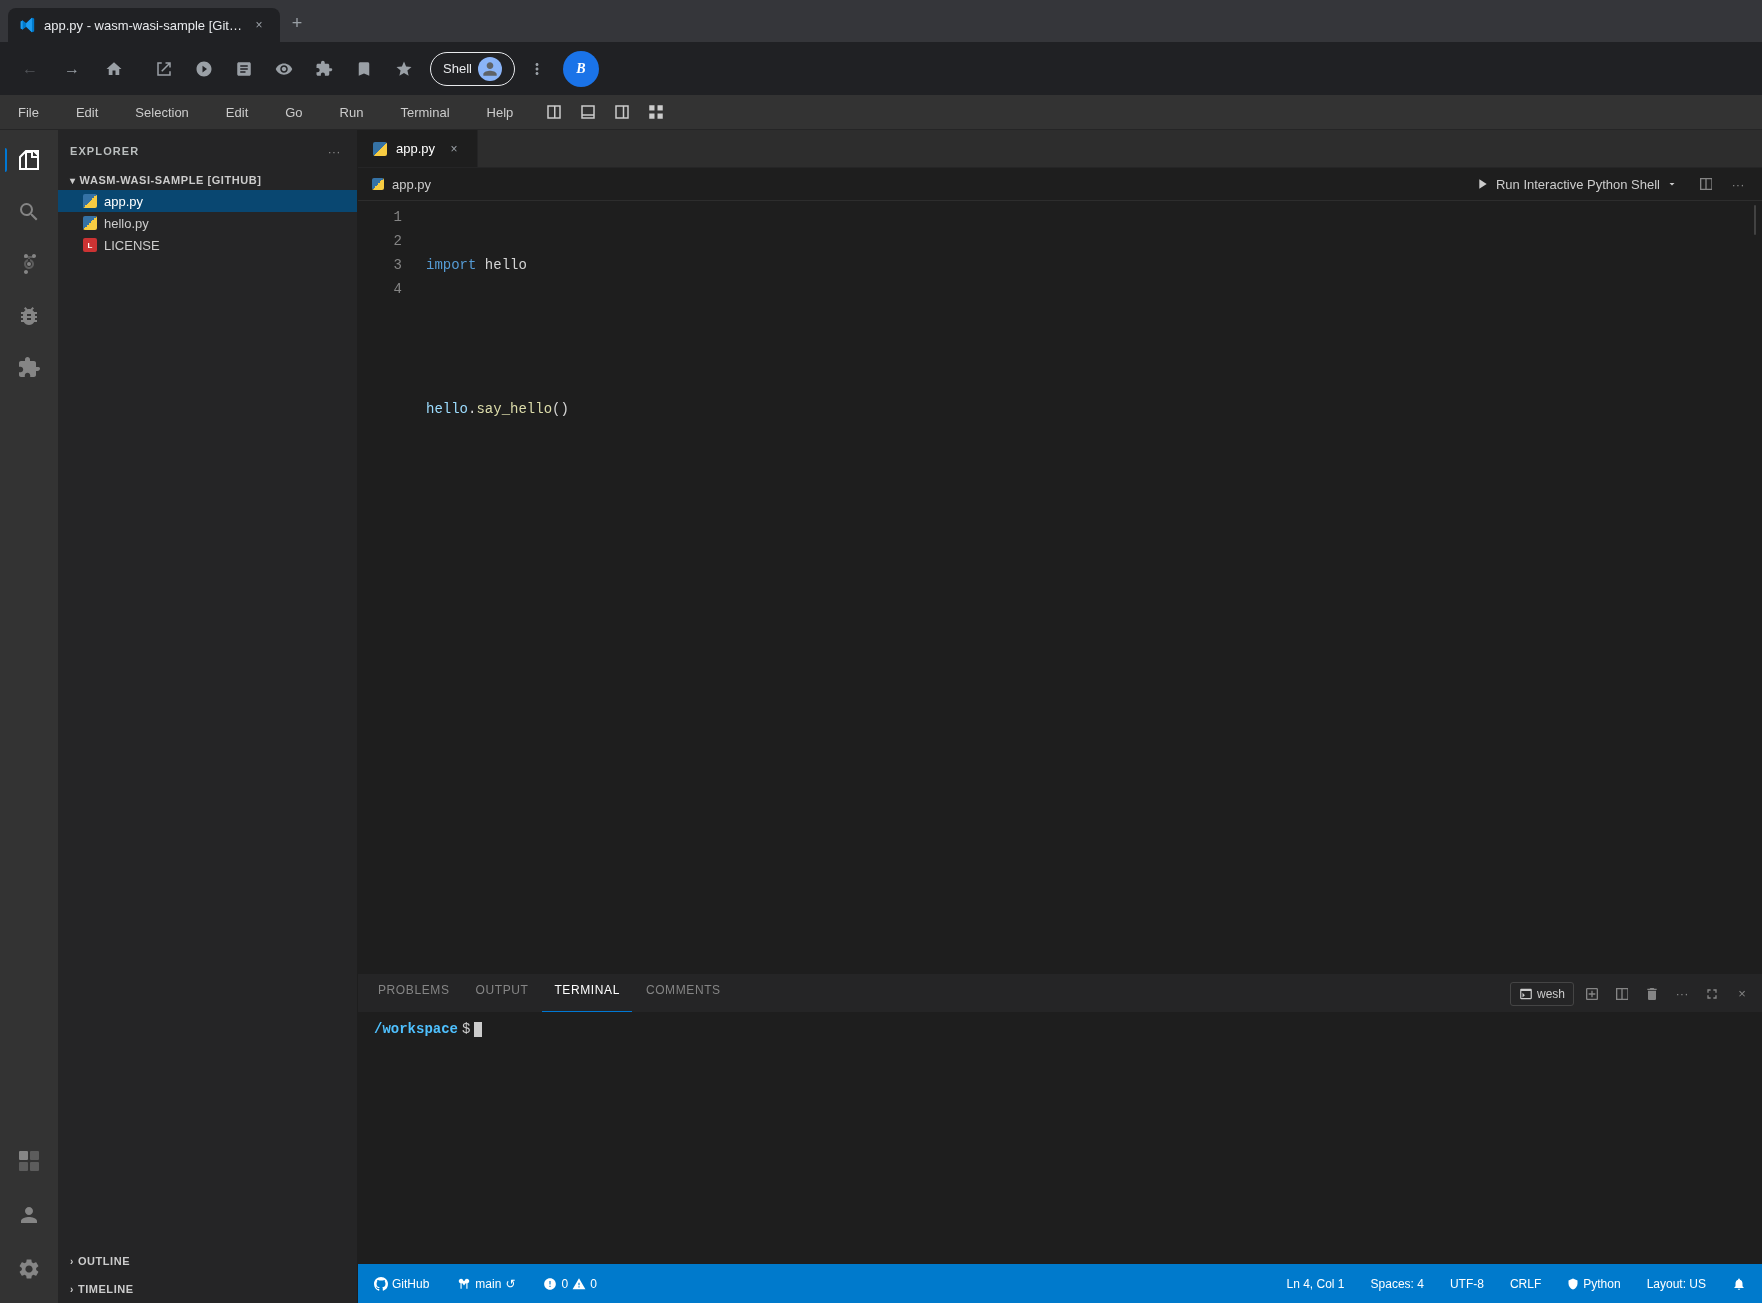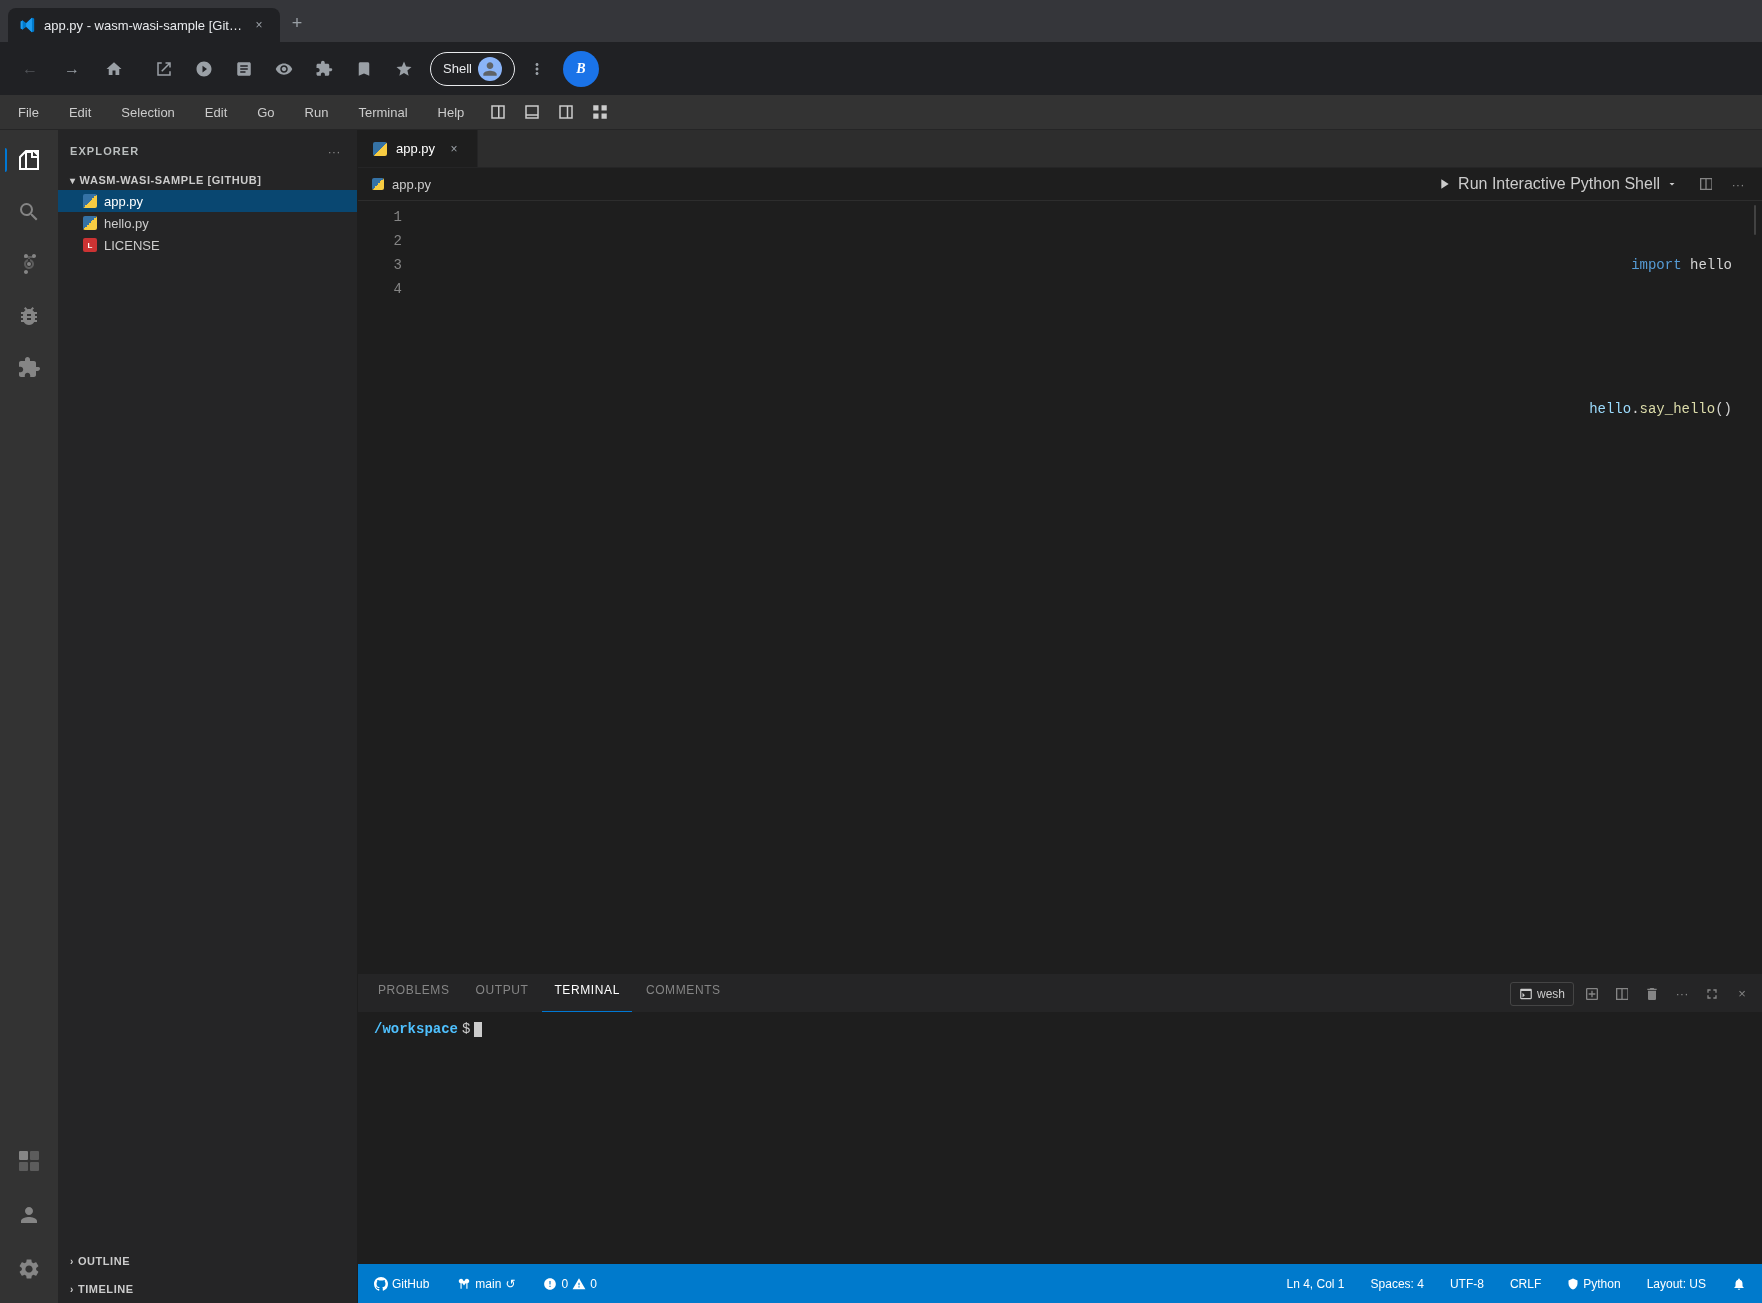--- a/index.html
+++ b/index.html
@@ -17,21 +17,21 @@
     .address-bar { flex: 1; height: 36px; background: #35363a; border-radius: 18px; display: flex; align-items: center; padding: 0 16px; gap: 8px; color: #e8eaed; font-size: 14px; }
     .address-bar .lock-icon { color: #9aa0a6; font-size: 14px; }
     .browser-actions { display: flex; align-items: center; gap: 4px; margin-left: 8px; }
     .browser-action-btn { width: 36px; height: 36px; display: flex; align-items: center; justify-content: center; border-radius: 50%; cursor: pointer; color: #9aa0a6; font-size: 16px; }
     .profile-btn { display: flex; align-items: center; gap: 6px; padding: 4px 12px; border: 1.5px solid #e8eaed; border-radius: 20px; cursor: pointer; color: #e8eaed; font-size: 13px; font-weight: 500; margin-left: 4px; }
     .profile-avatar { width: 24px; height: 24px; border-radius: 50%; background: #8ab4f8; display: flex; align-items: center; justify-content: center; overflow: hidden; }
     .copilot-btn { width: 36px; height: 36px; display: flex; align-items: center; justify-content: center; border-radius: 50%; cursor: pointer; background: #1a73e8; color: white; font-size: 14px; font-weight: bold; margin-left: 4px; }
 
     
     .vscode-app { display: flex; flex-direction: column; height: calc(1303px - 95px); background: #1e1e1e; }
-    .vscode-menubar { height: 35px; background: #333333; display: flex; align-items: center; padding: 4px 8px; gap: 10px; border-bottom: 1px solid #252526; }
+    .vscode-menubar { height: 35px; background: #333333; display: flex; align-items: center; padding: 4px 8px; gap: 17px; border-bottom: 1px solid #252526; }
     .menu-item { padding: 4px 10px; border-radius: 4px; cursor: pointer; color: #cccccc; font-size: 13px; }
     .vscode-title { flex: 1; text-align: center; color: #cccccc; font-size: 12px; }
     .menubar-right { display: flex; gap: 6px; align-items: center; }
     .layout-btn { width: 28px; height: 28px; display: flex; align-items: center; justify-content: center; cursor: pointer; color: #cccccc; border-radius: 3px; }
 
     
     .vscode-main { display: flex; flex: 1; overflow: hidden; }
     .activity-bar { width: 58px; background: #333333; display: flex; flex-direction: column; align-items: center; padding-top: 4px; flex-shrink: 0; }
     .activity-item { width: 48px; height: 48px; display: flex; align-items: center; justify-content: center; cursor: pointer; color: #858585; border-radius: 8px; margin: 2px 0; position: relative; }
     .activity-item.active { color: #ffffff; }
@@ -55,28 +55,28 @@
     .py-icon { width: 14px; height: 14px; border-radius: 2px; background: linear-gradient(135deg, #3572A5 50%, #f7cc42 50%); }
     .license-icon { width: 14px; height: 14px; background: #cc3333; border-radius: 2px; display: flex; align-items: center; justify-content: center; font-size: 8px; color: white; font-weight: bold; }
 
     
     .editor-area { flex: 1; display: flex; flex-direction: column; background: #1e1e1e; overflow: hidden; }
     .editor-tabs { height: 38px; background: #2d2d2d; display: flex; align-items: flex-end; border-bottom: 1px solid #252526; }
     .editor-tab { display: flex; align-items: center; gap: 8px; padding: 8px 14px; background: #1e1e1e; height: 38px; cursor: pointer; color: #ffffff; font-size: 13px; border-right: 1px solid #252526; border-top: 1px solid #0078d4; min-width: 120px; }
     .editor-tab .tab-close { margin-left: auto; width: 18px; height: 18px; display: flex; align-items: center; justify-content: center; border-radius: 3px; color: #9aa0a6; font-size: 12px; cursor: pointer; }
     .tab-spacer { flex: 1; }
     .breadcrumb-bar { display: flex; align-items: center; padding: 4px 16px; background: #1e1e1e; color: #cccccc; font-size: 13px; gap: 6px; border-bottom: 1px solid #2d2d2d; }
-    .run-interactive-btn { display: flex; align-items: center; gap: 6px; color: #cccccc; font-size: 16px; cursor: pointer; padding: 3px 8px; border-radius: 3px; }
+    .run-interactive-btn { display: flex; align-items: center; gap: 6px; color: #cccccc; font-size: 13px; cursor: pointer; padding: 3px 8px; border-radius: 3px; }
     .toolbar-icon { width: 24px; height: 24px; display: flex; align-items: center; justify-content: center; cursor: pointer; color: #858585; border-radius: 3px; }
 
     
     .code-editor { flex: 1; display: flex; overflow: hidden; background: #1e1e1e; position: relative; }
     .line-numbers { width: 52px; padding: 0 8px; text-align: right; color: #858585; font-family: 'Consolas', 'Courier New', monospace; font-size: 14px; line-height: 24px; user-select: none; flex-shrink: 0; padding-top: 4px; }
     .code-content { flex: 1; padding: 4px 16px; font-family: 'Consolas', 'Courier New', monospace; font-size: 14px; line-height: 24px; color: #d4d4d4; white-space: pre; overflow: auto; }
-    .code-line { height: 24px; display: flex; align-items: center; justify-content: flex-end; }
+    .code-line { height: 24px; display: flex; align-items: center; }
     .keyword { color: #569cd6; }
     .identifier { color: #9cdcfe; }
     .method { color: #dcdcaa; }
     .scrollbar-thumb { width: 2px; height: 30px; background: #424242; margin: 4px auto; border-radius: 2px; }
     .editor-scrollbar { width: 14px; background: #1e1e1e; flex-shrink: 0; display: flex; flex-direction: column; }
 
     
     .panel { height: 290px; background: #1e1e1e; border-top: 1px solid #252526; display: flex; flex-direction: column; }
     .panel-tabs { height: 38px; background: #252526; display: flex; padding: 0 8px; gap: 2px; border-bottom: 1px solid #1e1e1e; }
     .panel-tab { padding: 8px 12px; cursor: pointer; color: #858585; font-size: 12px; letter-spacing: 0.05em; font-weight: 500; text-transform: uppercase; }

